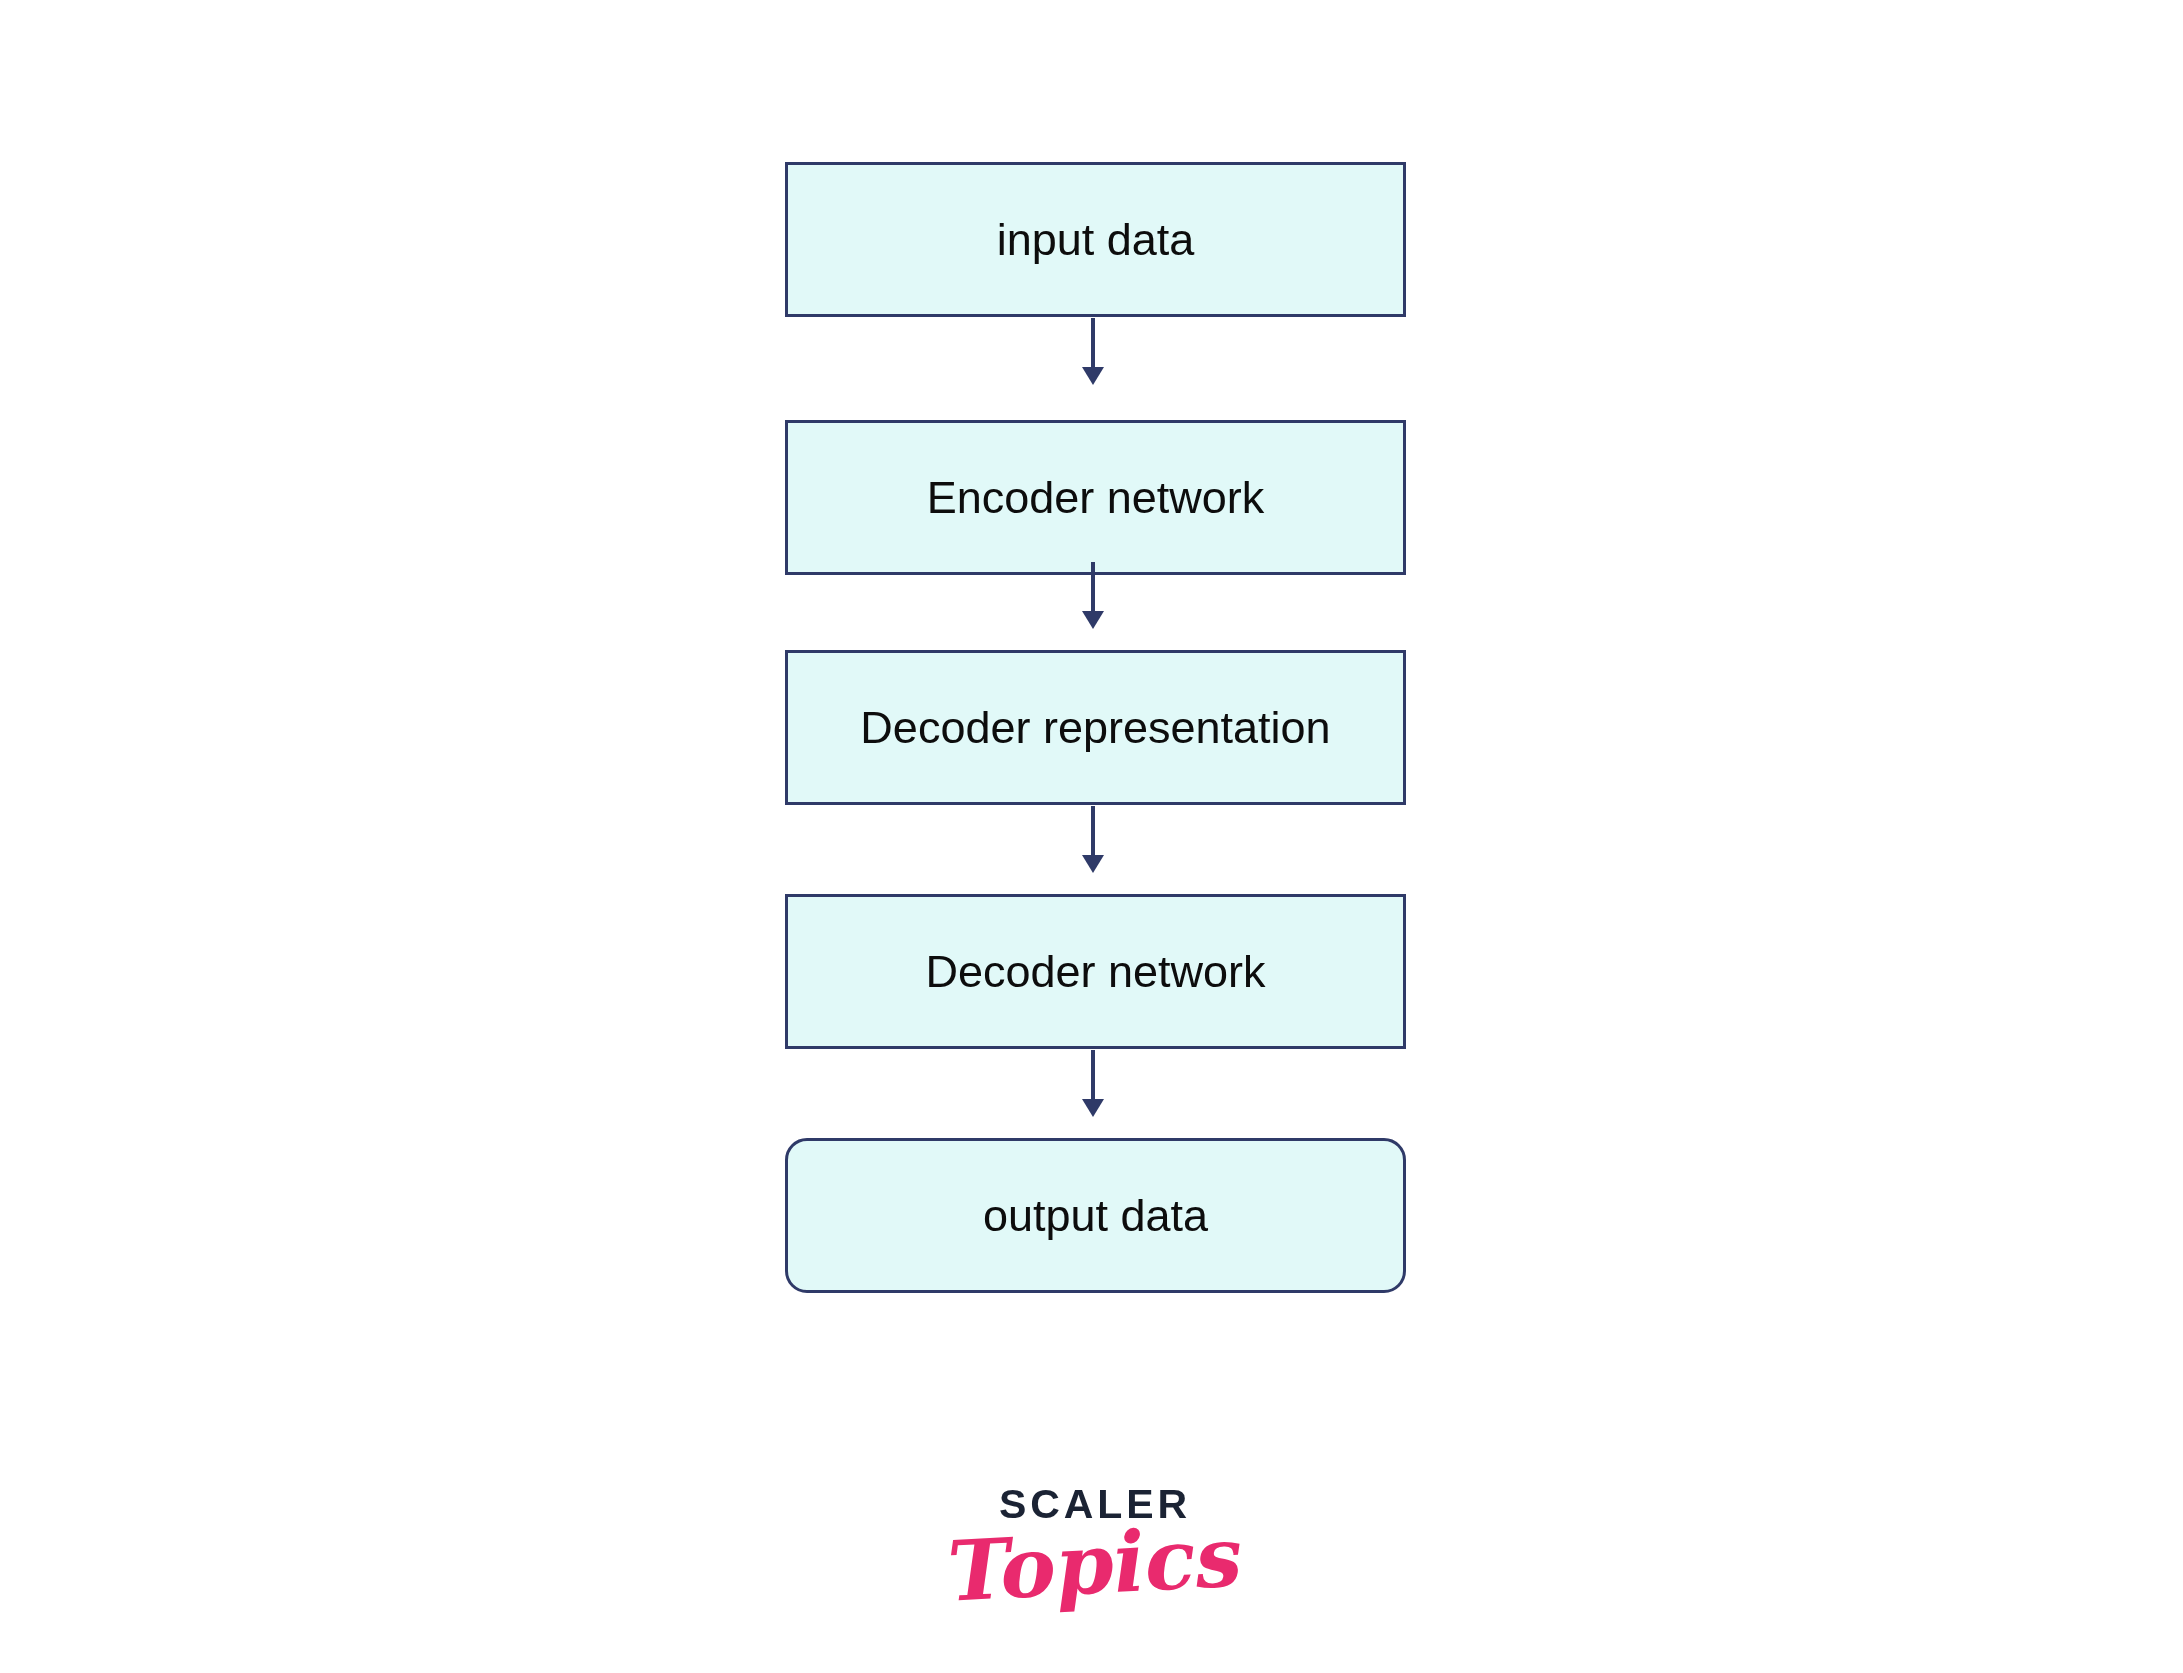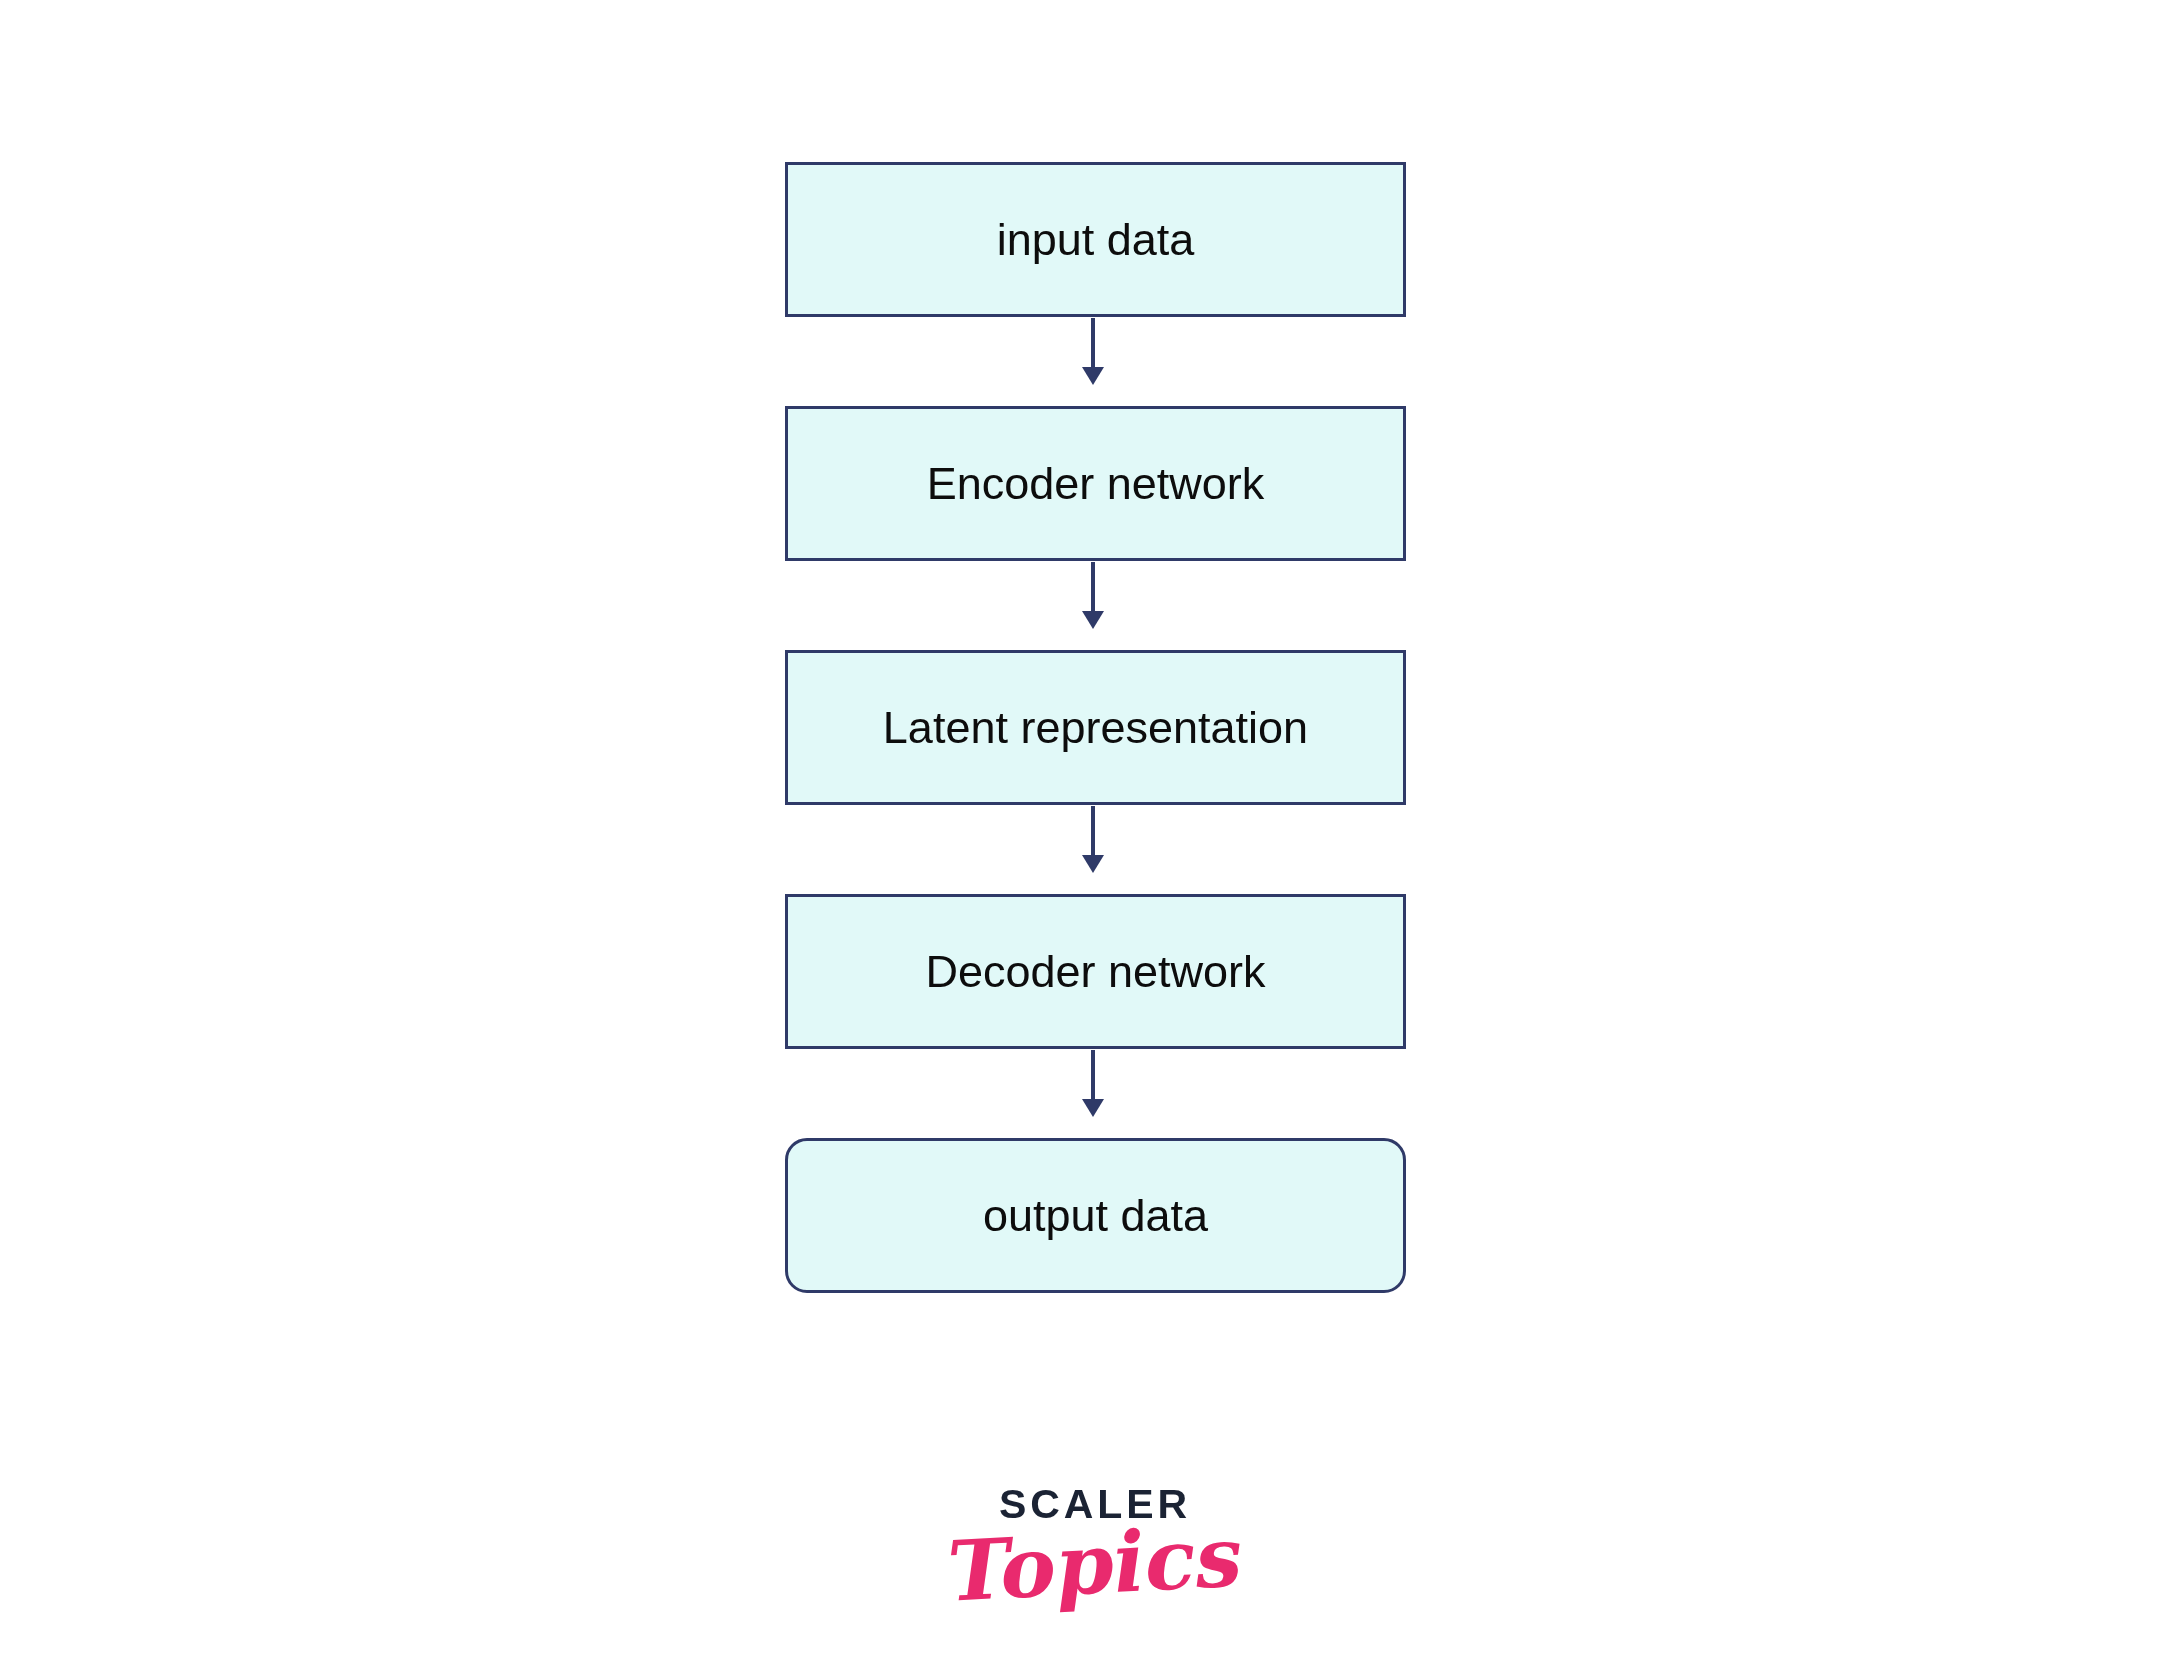--- a/index.html
+++ b/index.html
@@ -32,21 +32,21 @@
     align-items:center;
     justify-content:center;
   }
   .node-label{
     font-size:45px;
     color:var(--node-text);
     letter-spacing:0px;
     white-space:nowrap;
   }
   .node-1{top:162px;}
-  .node-2{top:406px;text-align:right;}
+  .node-2{top:420px;text-align:right;}
   .node-3{top:650px;}
   .node-4{top:894px;}
   .node-5{top:1138px;border-radius:22px;}
 
   .arrow{
     position:absolute;
     left:1093px;
     transform:translateX(-50%);
     display:flex;
     flex-direction:column;
@@ -112,21 +112,21 @@
   <div class="node node-2">
     <span class="node-label">Encoder network</span>
   </div>
 
   <div class="arrow arrow-2">
     <div class="arrow-line"></div>
     <div class="arrow-head"></div>
   </div>
 
   <div class="node node-3">
-    <span class="node-label">Latent representation</span>
+    <span class="node-label">Decoder representation</span>
   </div>
 
   <div class="arrow arrow-3">
     <div class="arrow-line"></div>
     <div class="arrow-head"></div>
   </div>
 
   <div class="node node-4">
     <span class="node-label">Decoder network</span>
   </div>

